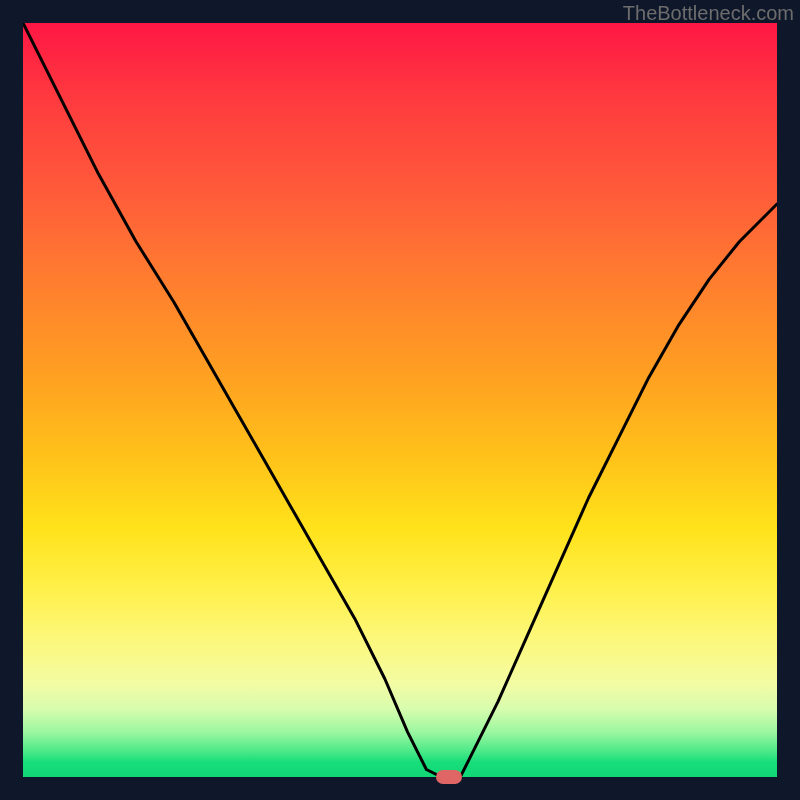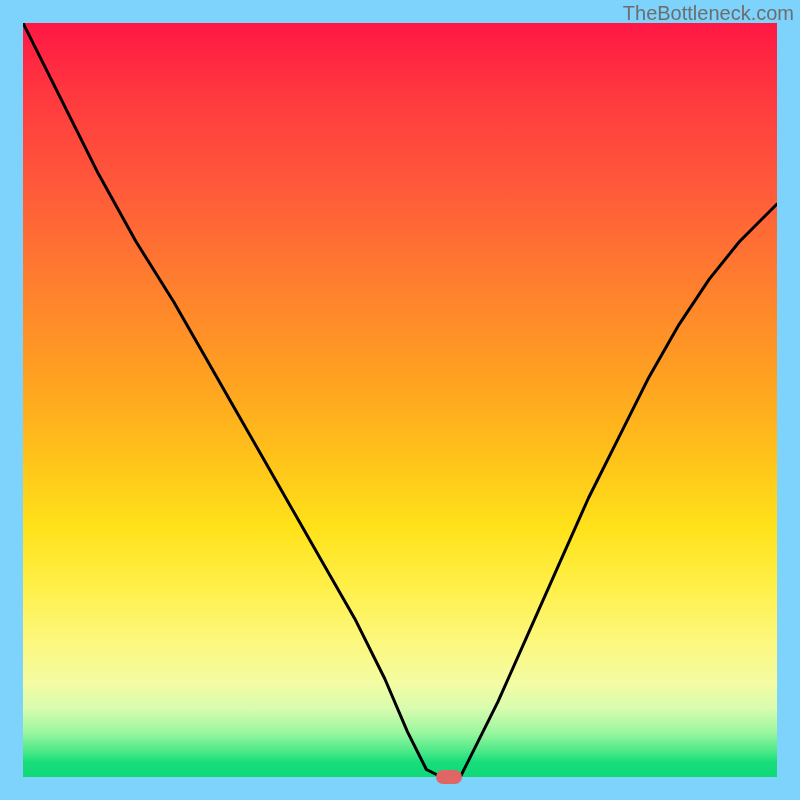--- a/index.html
+++ b/index.html
@@ -10,21 +10,21 @@
     background: #000;
     overflow: hidden;
     font-family: Arial, Helvetica, sans-serif;
   }
   .frame {
     position: absolute;
     left: 0;
     top: 0;
     width: 800px;
     height: 800px;
-    background: #7dd3fc;
+    background: #0f172a;
   }
   .plot-area {
     position: absolute;
     left: 23px;
     top: 23px;
     width: 754px;
     height: 754px;
     
     background: linear-gradient(
       to bottom,

